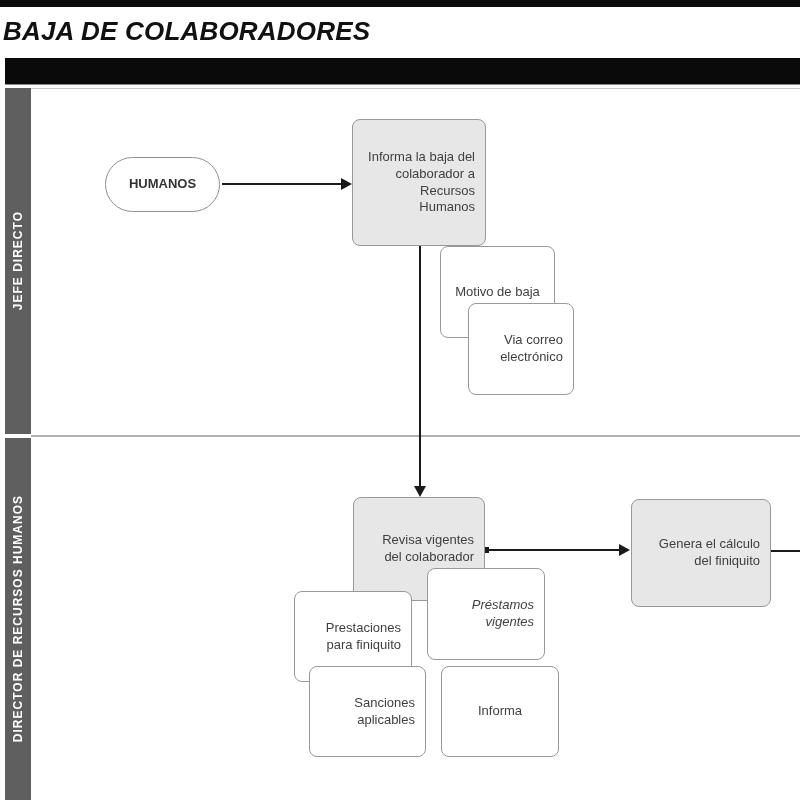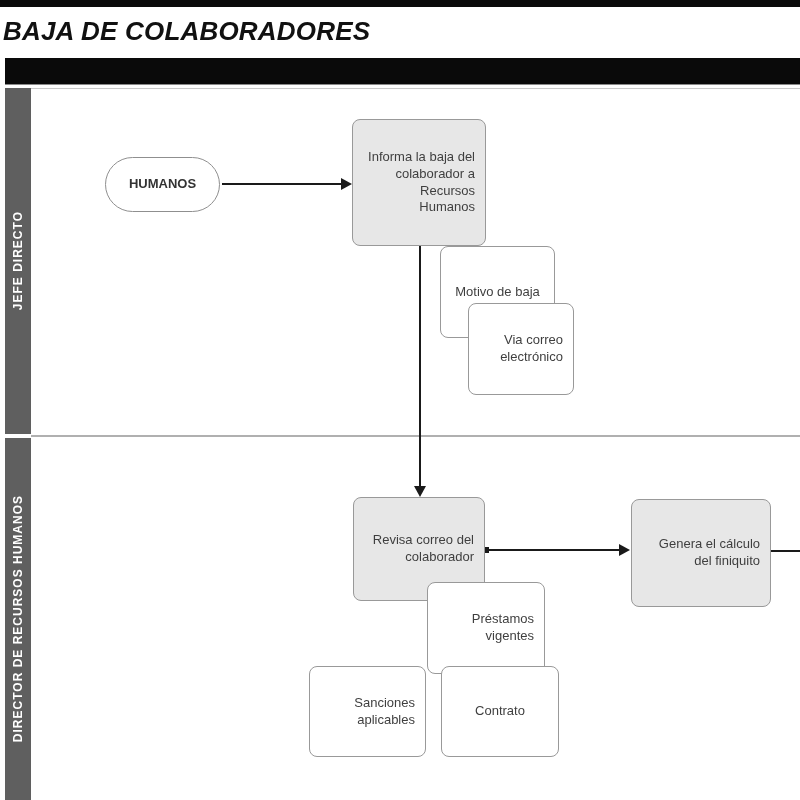--- a/index.html
+++ b/index.html
@@ -167,33 +167,36 @@
 
   <div class="shape" style="left:440px; top:232px; width:115px; height:92px;margin-top:14px;">
     <span>Motivo de baja</span>
   </div>
 
   <div class="shape" style="left:468px; top:303px; width:106px; height:92px;">
     <span>Via correo electrónico</span>
   </div>
 
   <div class="shape task" style="left:353px; top:497px; width:132px; height:104px;">
-    <span>Revisa correo del colaborador</span>
-  </div>
-
-
-  <div class="shape" style="left:427px; top:582px; width:118px; height:92px;">
+    <span>Revisa vigentes del colaborador</span>
+  </div>
+
+  <div class="shape" style="left:294px; top:591px; width:118px; height:91px;">
+    <span>Prestaciones para finiquito</span>
+  </div>
+
+  <div class="shape" style="left:427px; top:568px; width:118px; height:92px;font-style:italic;">
     <span>Préstamos vigentes</span>
   </div>
 
   <div class="shape" style="left:309px; top:666px; width:117px; height:91px;">
     <span>Sanciones aplicables</span>
   </div>
 
   <div class="shape" style="left:441px; top:666px; width:118px; height:91px;">
-    <span>Contrato</span>
+    <span>Informa</span>
   </div>
 
   <div class="shape task" style="left:631px; top:499px; width:140px; height:108px;">
     <span>Genera el cálculo del finiquito</span>
   </div>
 
 </div>
 
 </body></html>

